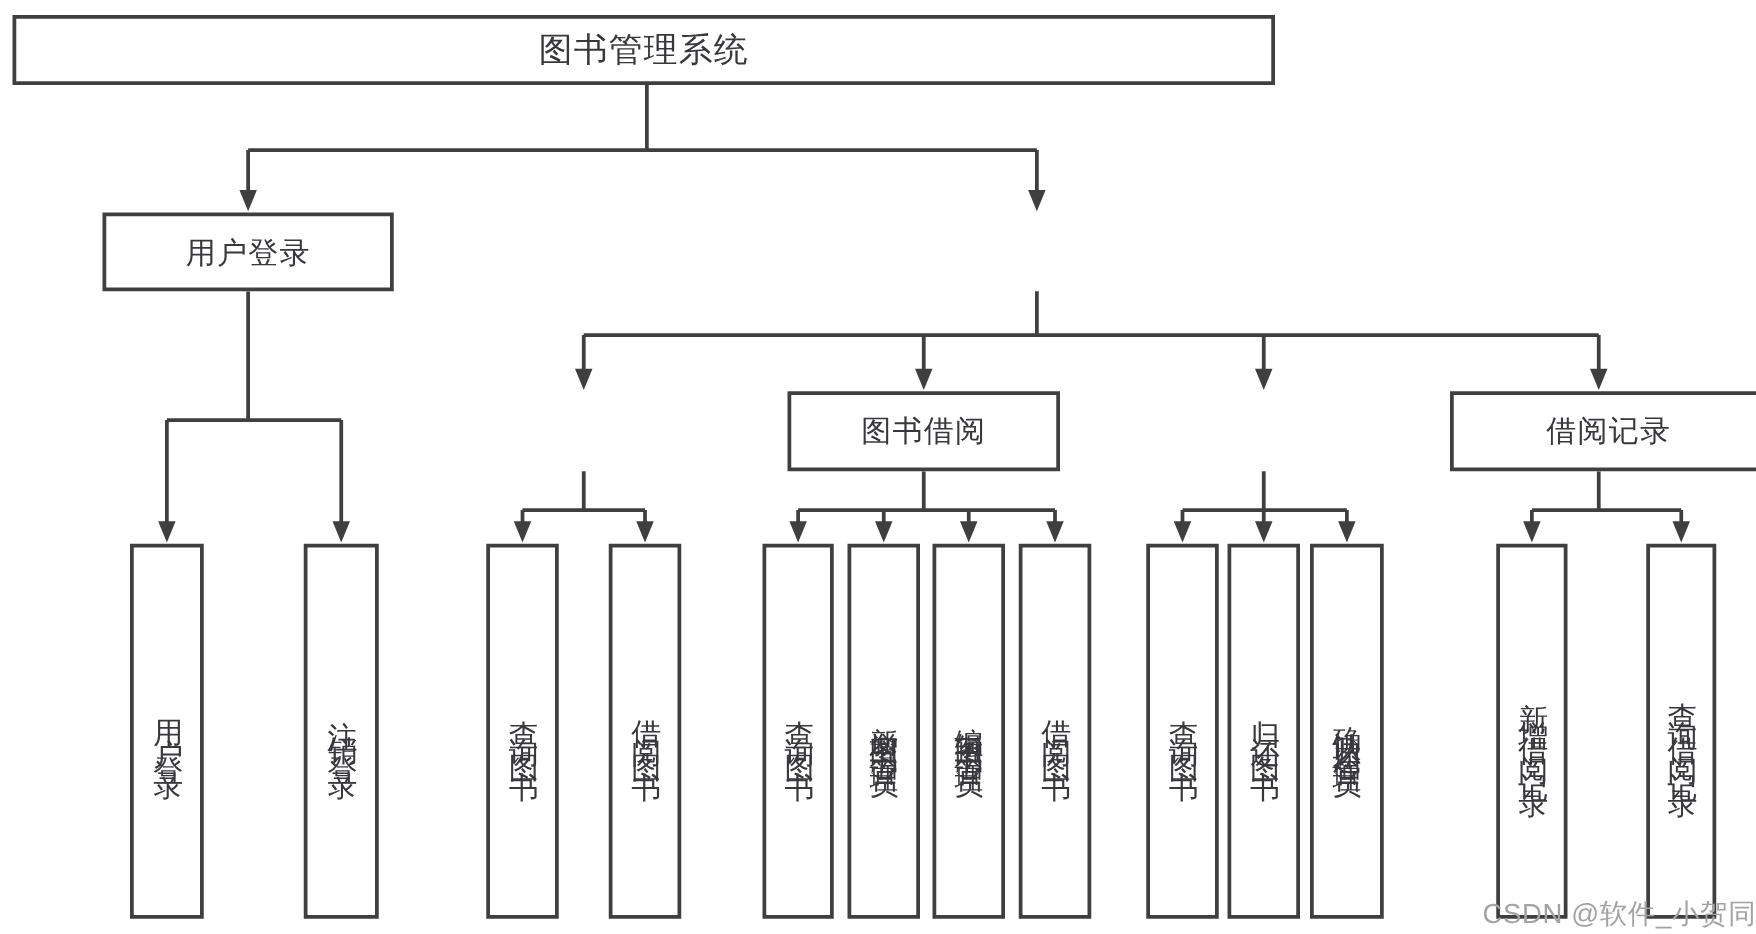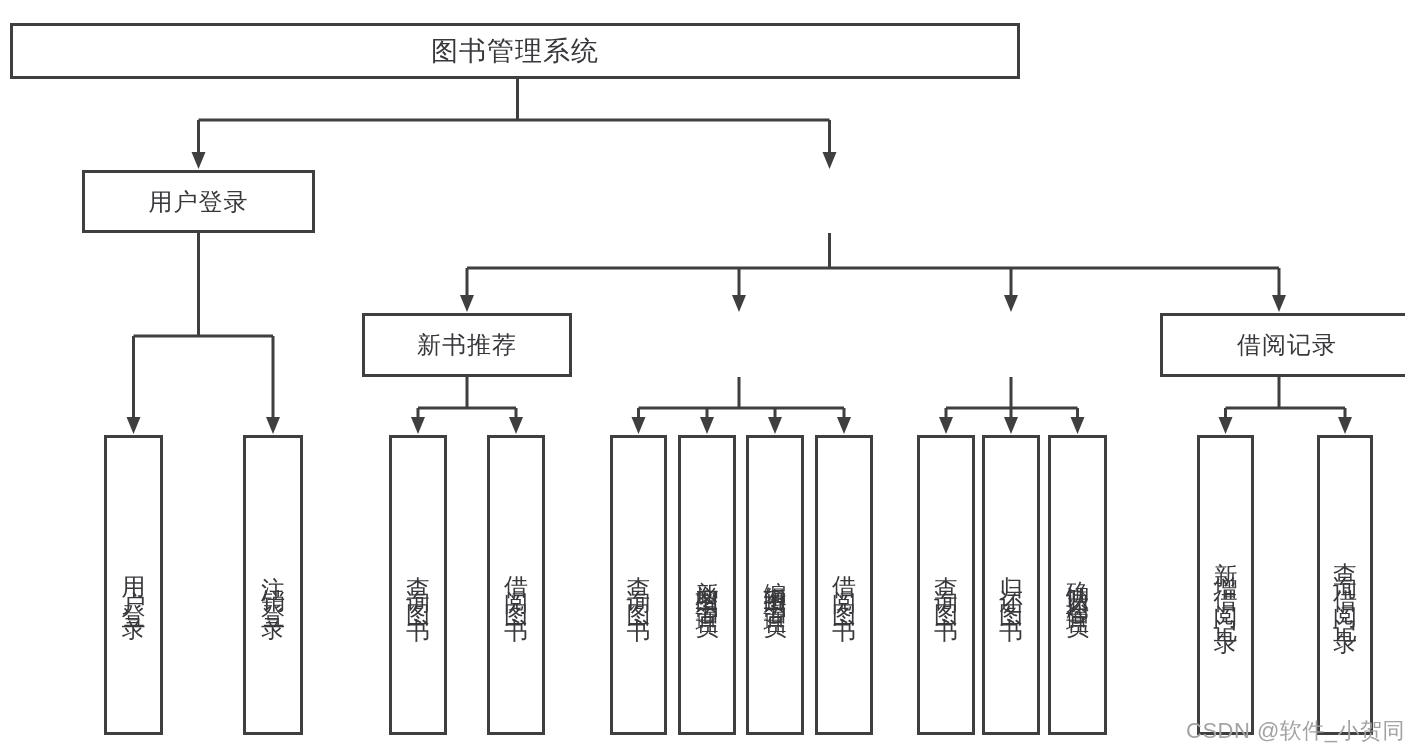--- a/index.html
+++ b/index.html
@@ -18,21 +18,21 @@
     background: #ffffff;
     border: 3px solid #3f3f3f;
     color: #38383c;
     display: flex;
     align-items: center;
     justify-content: center;
     z-index: 1;
     text-align: center;
     letter-spacing: 1px;
   }
-  .root-box  { left: 10px;  top: 12px;  width: 1010px; height: 56px; font-size: 27px; margin-top: 11px; }
+  .root-box  { left: 10px;  top: 12px;  width: 1010px; height: 56px; font-size: 27px; }
   .h-box     { height: 63px; font-size: 24px; }
   .l2-user   { left: 82px;  top: 170px; width: 233px; }
   .l2-book   { left: 712px; top: 170px; width: 235px; }
   .l3       { top: 313px; height: 64px; font-size: 24px; }
   .l3-nbr   { left: 362px;  width: 210px; }
   .l3-bb    { left: 630px;  width: 218px; }
   .l3-cb    { left: 903px;  width: 216px; }
   .l3-br    { left: 1160px; width: 254px; }
   .leaf { top: 435px; height: 300px; }
   .leaf .vtext {
@@ -114,22 +114,22 @@
   </svg>
 
   <div class="box root-box">
     <span>图书管理系统</span>
   </div>
 
   <div class="box h-box l2-user">
     <span>用户登录</span>
   </div>
 
-  <div class="box l3 l3-nbr">
-    <span>新书推荐</span>
+  <div class="box l3 l3-bb">
+    <span>图书借阅</span>
   </div>
   <div class="box l3 l3-br">
     <span>借阅记录</span>
   </div>
 
   <div class="box leaf lf-ul">
     <span class="vtext">用户登录</span>
   </div>
   <div class="box leaf lf-lo">
     <span class="vtext">注销登录</span>

